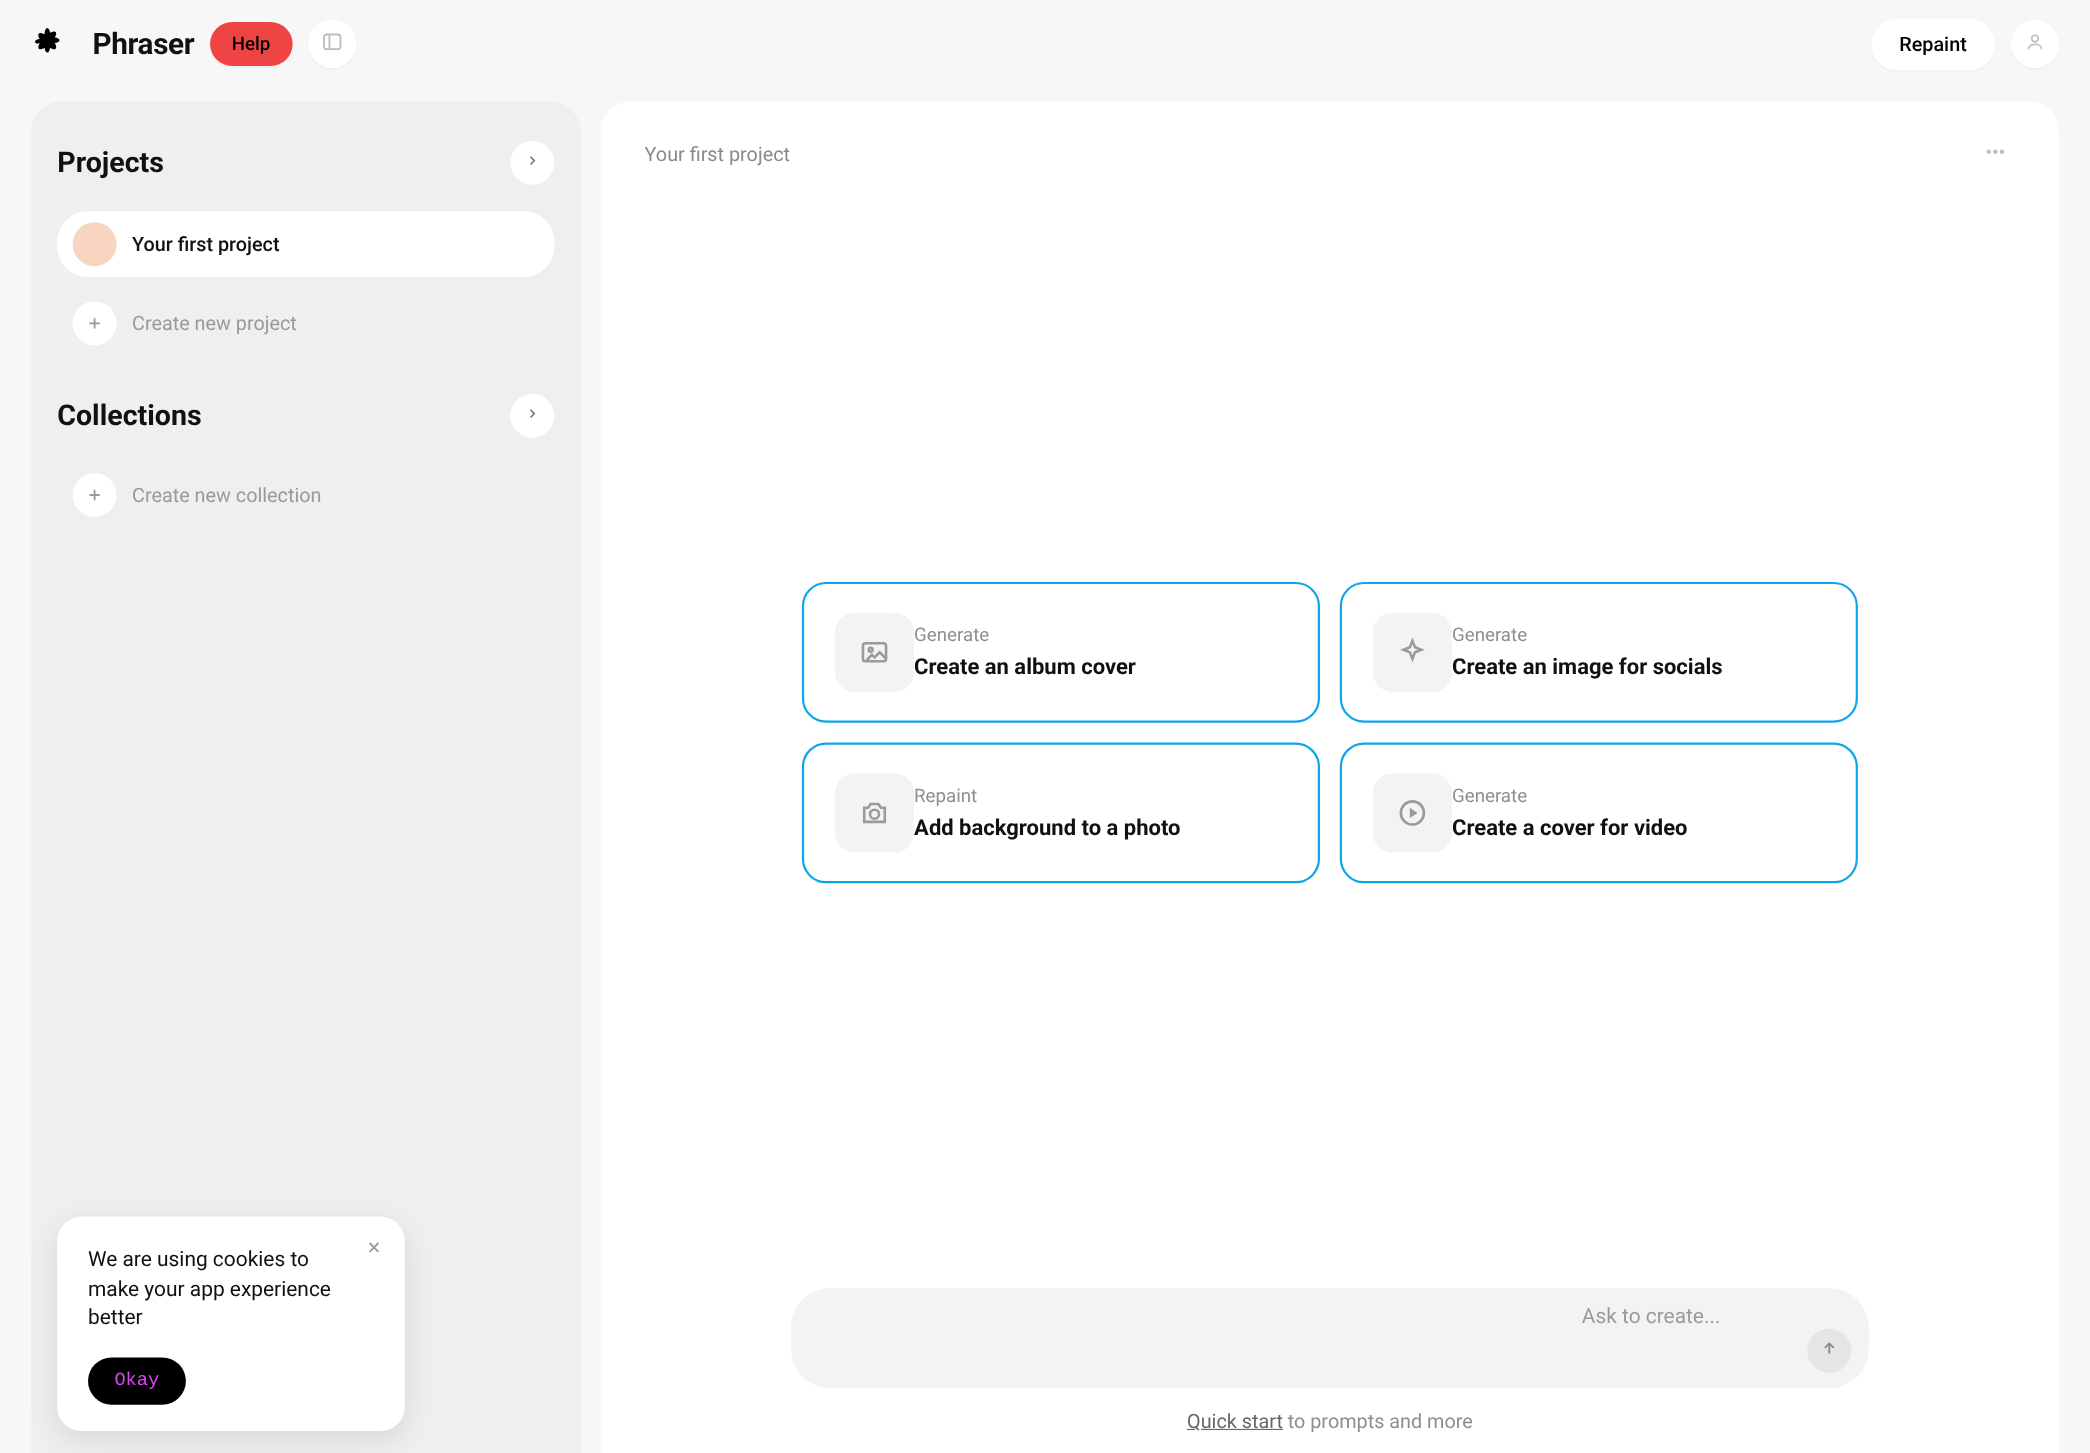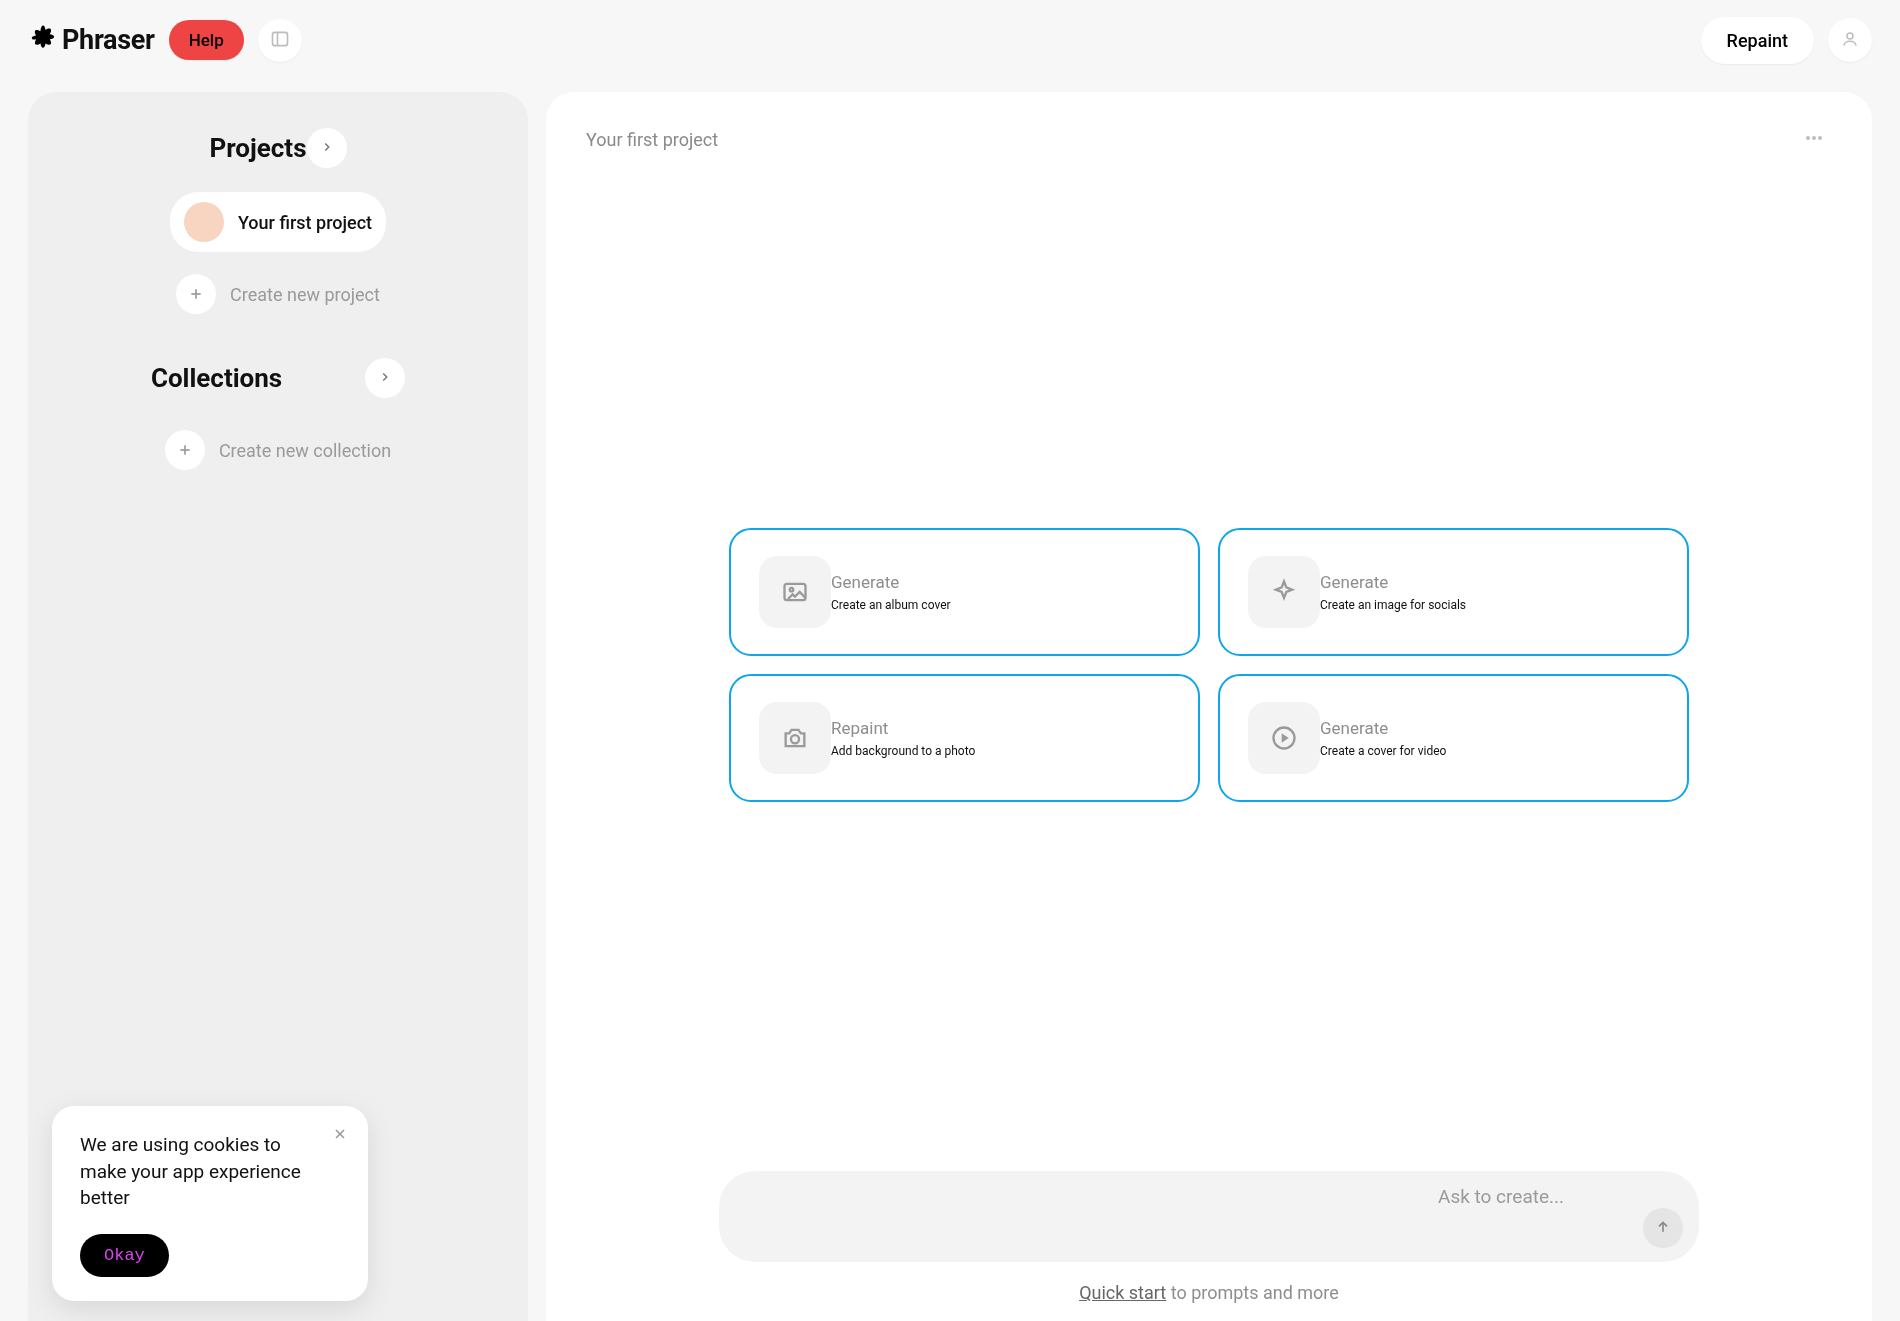--- a/index.html
+++ b/index.html
@@ -1,32 +1,32 @@
 <!DOCTYPE html>
 <html><head>
 <meta charset="utf-8">
 <style>
   * { box-sizing: border-box; margin: 0; padding: 0; font-family: -apple-system, BlinkMacSystemFont, "Segoe UI", Roboto, Helvetica, Arial, sans-serif; }
   body { background: #f7f7f7; width: 1900px; height: 1321px; overflow: hidden; color: #111; }
 
   
   .header { height: 80px; display: flex; align-items: center; padding: 0 28px; gap: 14px; }
-  .brand { display: flex; align-items: center; gap: 4px; }
+  .brand { display: flex; align-items: center; gap: 26px; }
   .brand-name { font-size: 27px; font-weight: 700; letter-spacing: -0.3px; }
   .help-btn { background: #ef4444; border: none; border-radius: 22px; padding: 10px 20px; font-size: 17px; font-weight: 500; cursor: pointer; box-shadow: 0 1px 2px rgba(0,0,0,0.05); }
   .toggle-btn { background: #fff; border: none; border-radius: 22px; padding: 10px 12px; cursor: pointer; display: flex; align-items: center; justify-content: center; box-shadow: 0 1px 2px rgba(0,0,0,0.05); }
   .header-spacer { flex: 1; }
   .upgrade-btn { background: #fff; border: none; border-radius: 26px; padding: 13px 26px; font-size: 18px; font-weight: 500; cursor: pointer; box-shadow: 0 1px 2px rgba(0,0,0,0.05); }
   .avatar-btn { background: #fff; border: none; border-radius: 50%; width: 44px; height: 44px; cursor: pointer; display: flex; align-items: center; justify-content: center; box-shadow: 0 1px 2px rgba(0,0,0,0.05); }
 
   
   .layout { display: flex; height: calc(100% - 80px); padding: 12px 28px 0 28px; gap: 18px; }
 
   
-  .sidebar { width: 500px; background: #efefef; border-radius: 28px 28px 0 0; padding: 36px 24px 24px 24px; display: flex; flex-direction: column; position: relative; align-items: center; }
+  .sidebar { width: 500px; background: #efefef; border-radius: 28px 28px 0 0; padding: 36px 24px 24px 24px; display: flex; flex-direction: column; position: relative; }
   .side-sec-head { display: flex; align-items: center; justify-content: space-between; margin-bottom: 24px; }
   .side-sec-title { font-size: 26px; font-weight: 700; }
   .chev-btn { width: 40px; height: 40px; border-radius: 50%; background: #fff; border: none; display: flex; align-items: center; justify-content: center; cursor: pointer; }
   .proj-item { display: flex; align-items: center; gap: 14px; background: #fff; border-radius: 28px; padding: 10px 14px; margin-bottom: 14px; cursor: pointer; }
   .proj-dot { width: 40px; height: 40px; border-radius: 50%; background: #f7d5c1; }
   .proj-name { font-size: 18px; font-weight: 500; }
   .create-item { display: flex; align-items: center; gap: 14px; padding: 8px 14px; cursor: pointer; margin-bottom: 36px; }
   .plus-circle { width: 40px; height: 40px; border-radius: 50%; background: #fff; display: flex; align-items: center; justify-content: center; }
   .create-label { color: #9a9a9a; font-size: 18px; }
   .collections-sec { }
@@ -35,21 +35,21 @@
   .main { flex: 1; background: #fff; border-radius: 28px 28px 0 0; padding: 28px 40px 18px 40px; display: flex; flex-direction: column; }
   .main-head { display: flex; align-items: center; justify-content: space-between; }
   .crumb { color: #8a8a8a; font-size: 18px; }
   .dots-btn { background: transparent; border: none; cursor: pointer; padding: 6px; }
   .main-center { flex: 1; display: flex; flex-direction: column; align-items: center; justify-content: center; }
   .hero { font-size: 52px; font-weight: 700; letter-spacing: -1px; margin-bottom: 56px; text-align: center; }
   .cards { display: grid; grid-template-columns: 1fr 1fr; gap: 18px; width: 960px; }
   .card { border: 2px solid #0ea5e9; border-radius: 22px; padding: 26px 28px; display: flex; align-items: center; cursor: pointer; background:#fff; }
   .card-icon { width: 72px; height: 72px; border-radius: 18px; background: #f3f3f3; display: flex; align-items: center; justify-content: center; }
   .card-cat { color: #8e8e8e; font-size: 17px; margin-bottom: 6px; }
-  .card-title { font-size: 12px; font-weight: 400; text-align: right; }
+  .card-title { font-size: 20px; font-weight: 700; text-align: right; }
 
   .input-row { display: flex; flex-direction: column; align-items: center; gap: 20px; }
   .ask-wrap { width: 980px; background: #f3f3f3; border-radius: 36px; padding: 14px 16px 14px 28px; display: flex; align-items: flex-end; flex-direction: column; }
   .ask-input { flex: 1; border: none; background: transparent; font-size: 19px; outline: none; color: #333; }
   .ask-input::placeholder { color: #9a9a9a; }
   .send-btn { width: 40px; height: 40px; border-radius: 50%; background: #e5e5e5; border: none; display: flex; align-items: center; justify-content: center; cursor: pointer; }
   .quick { font-size: 18px; color: #8e8e8e; }
   .quick a { color: #666; text-decoration: underline; cursor: pointer; }
 
   

